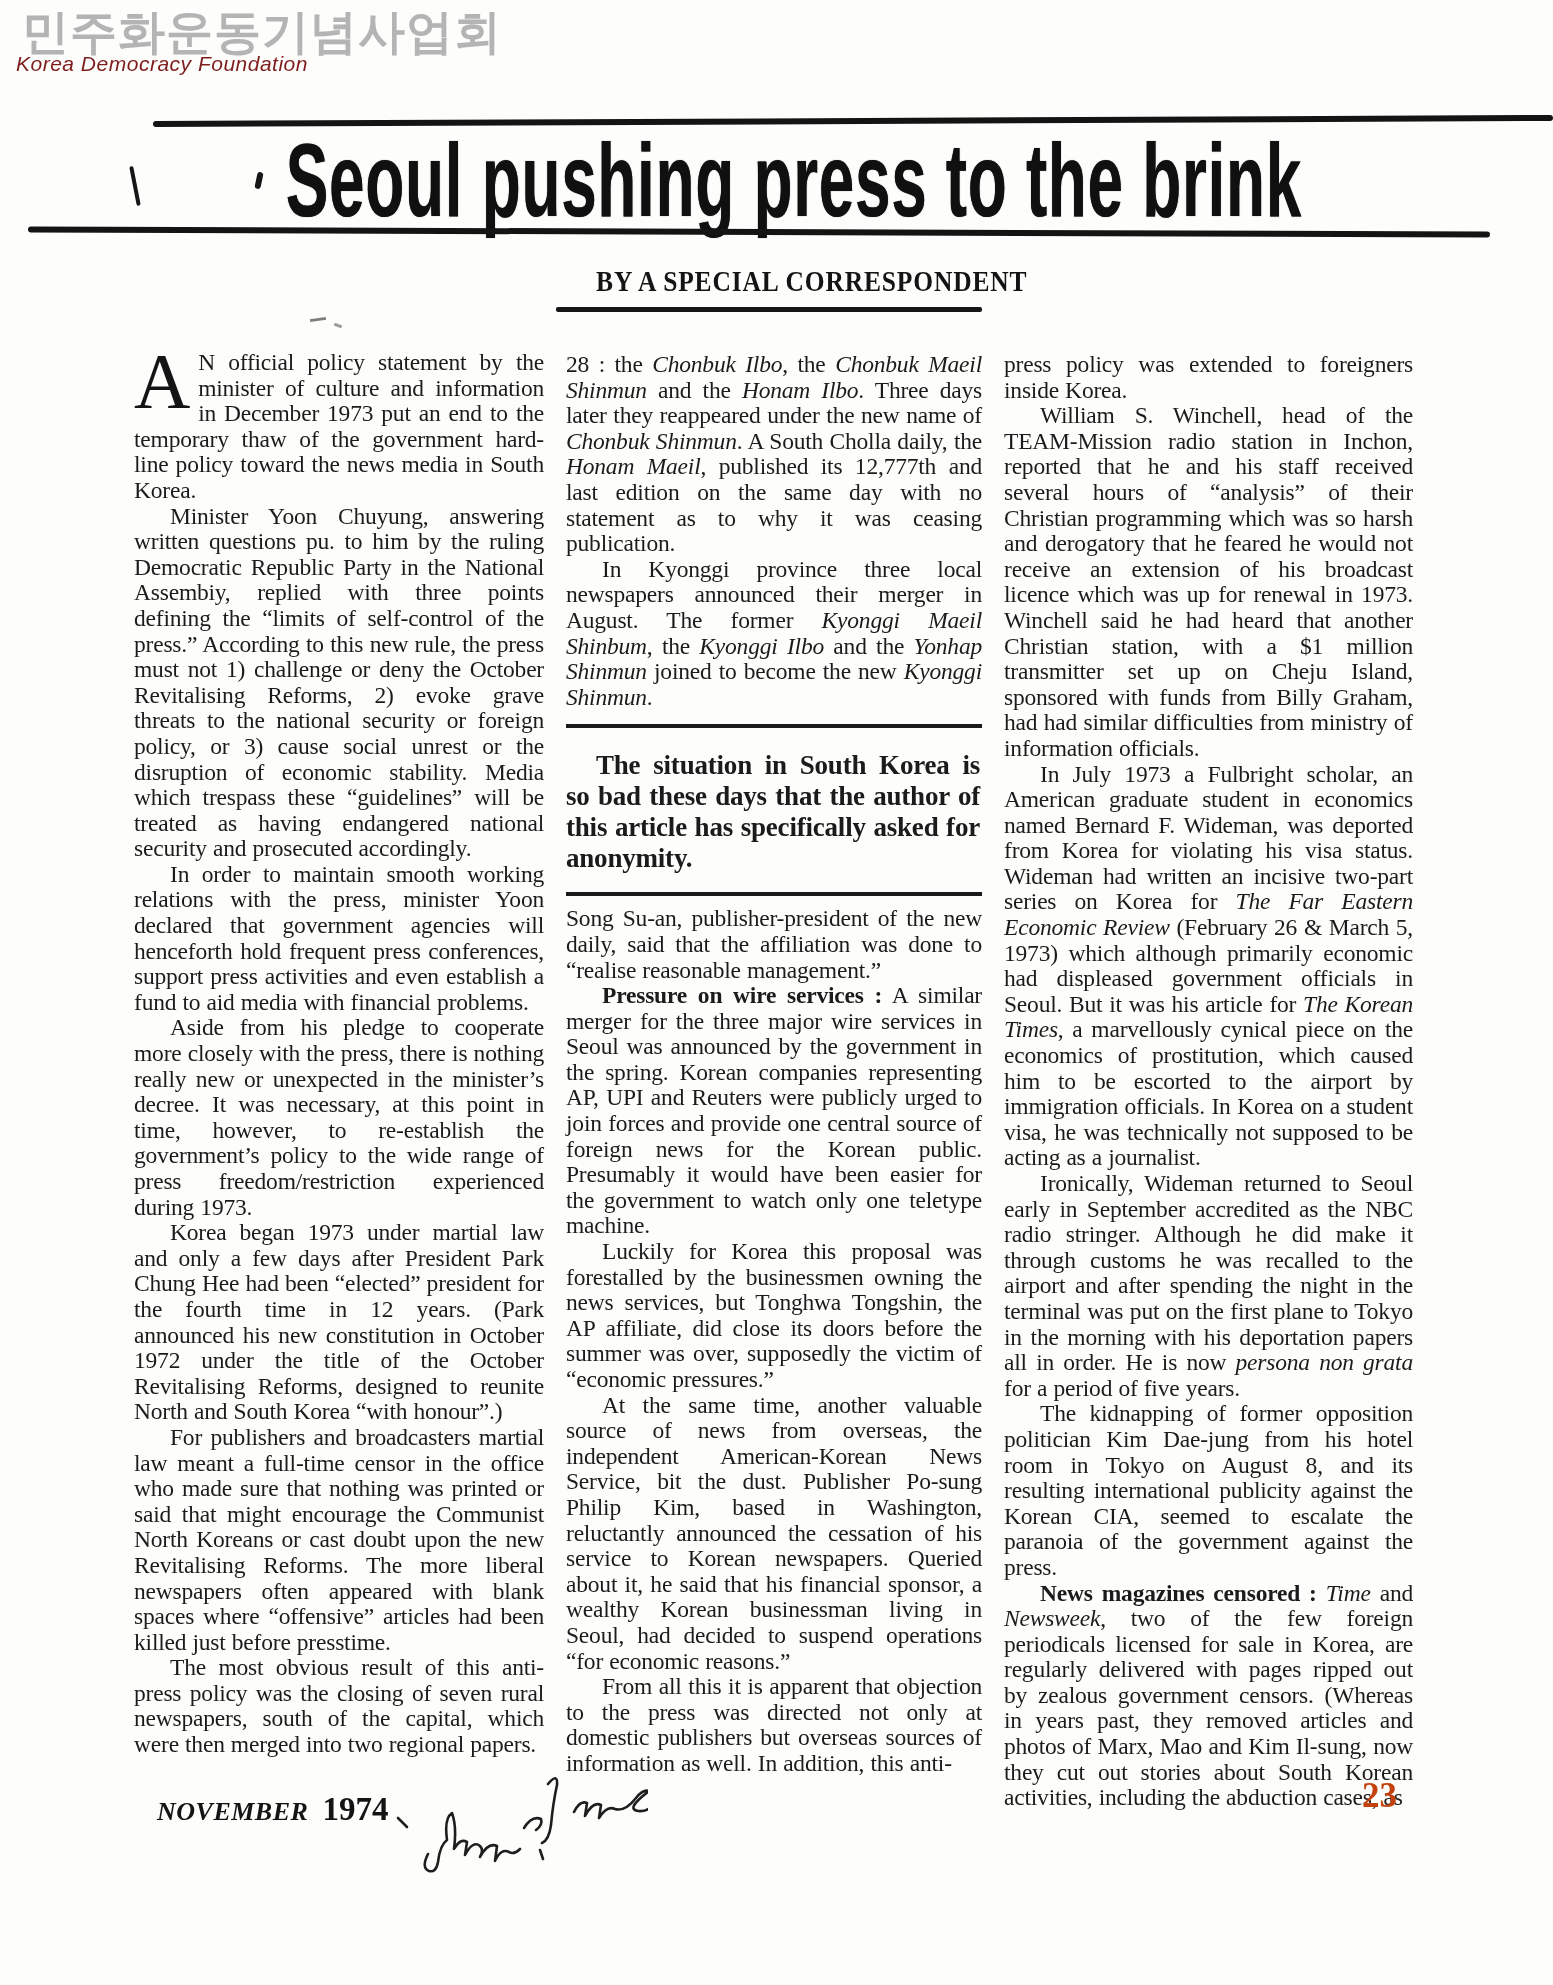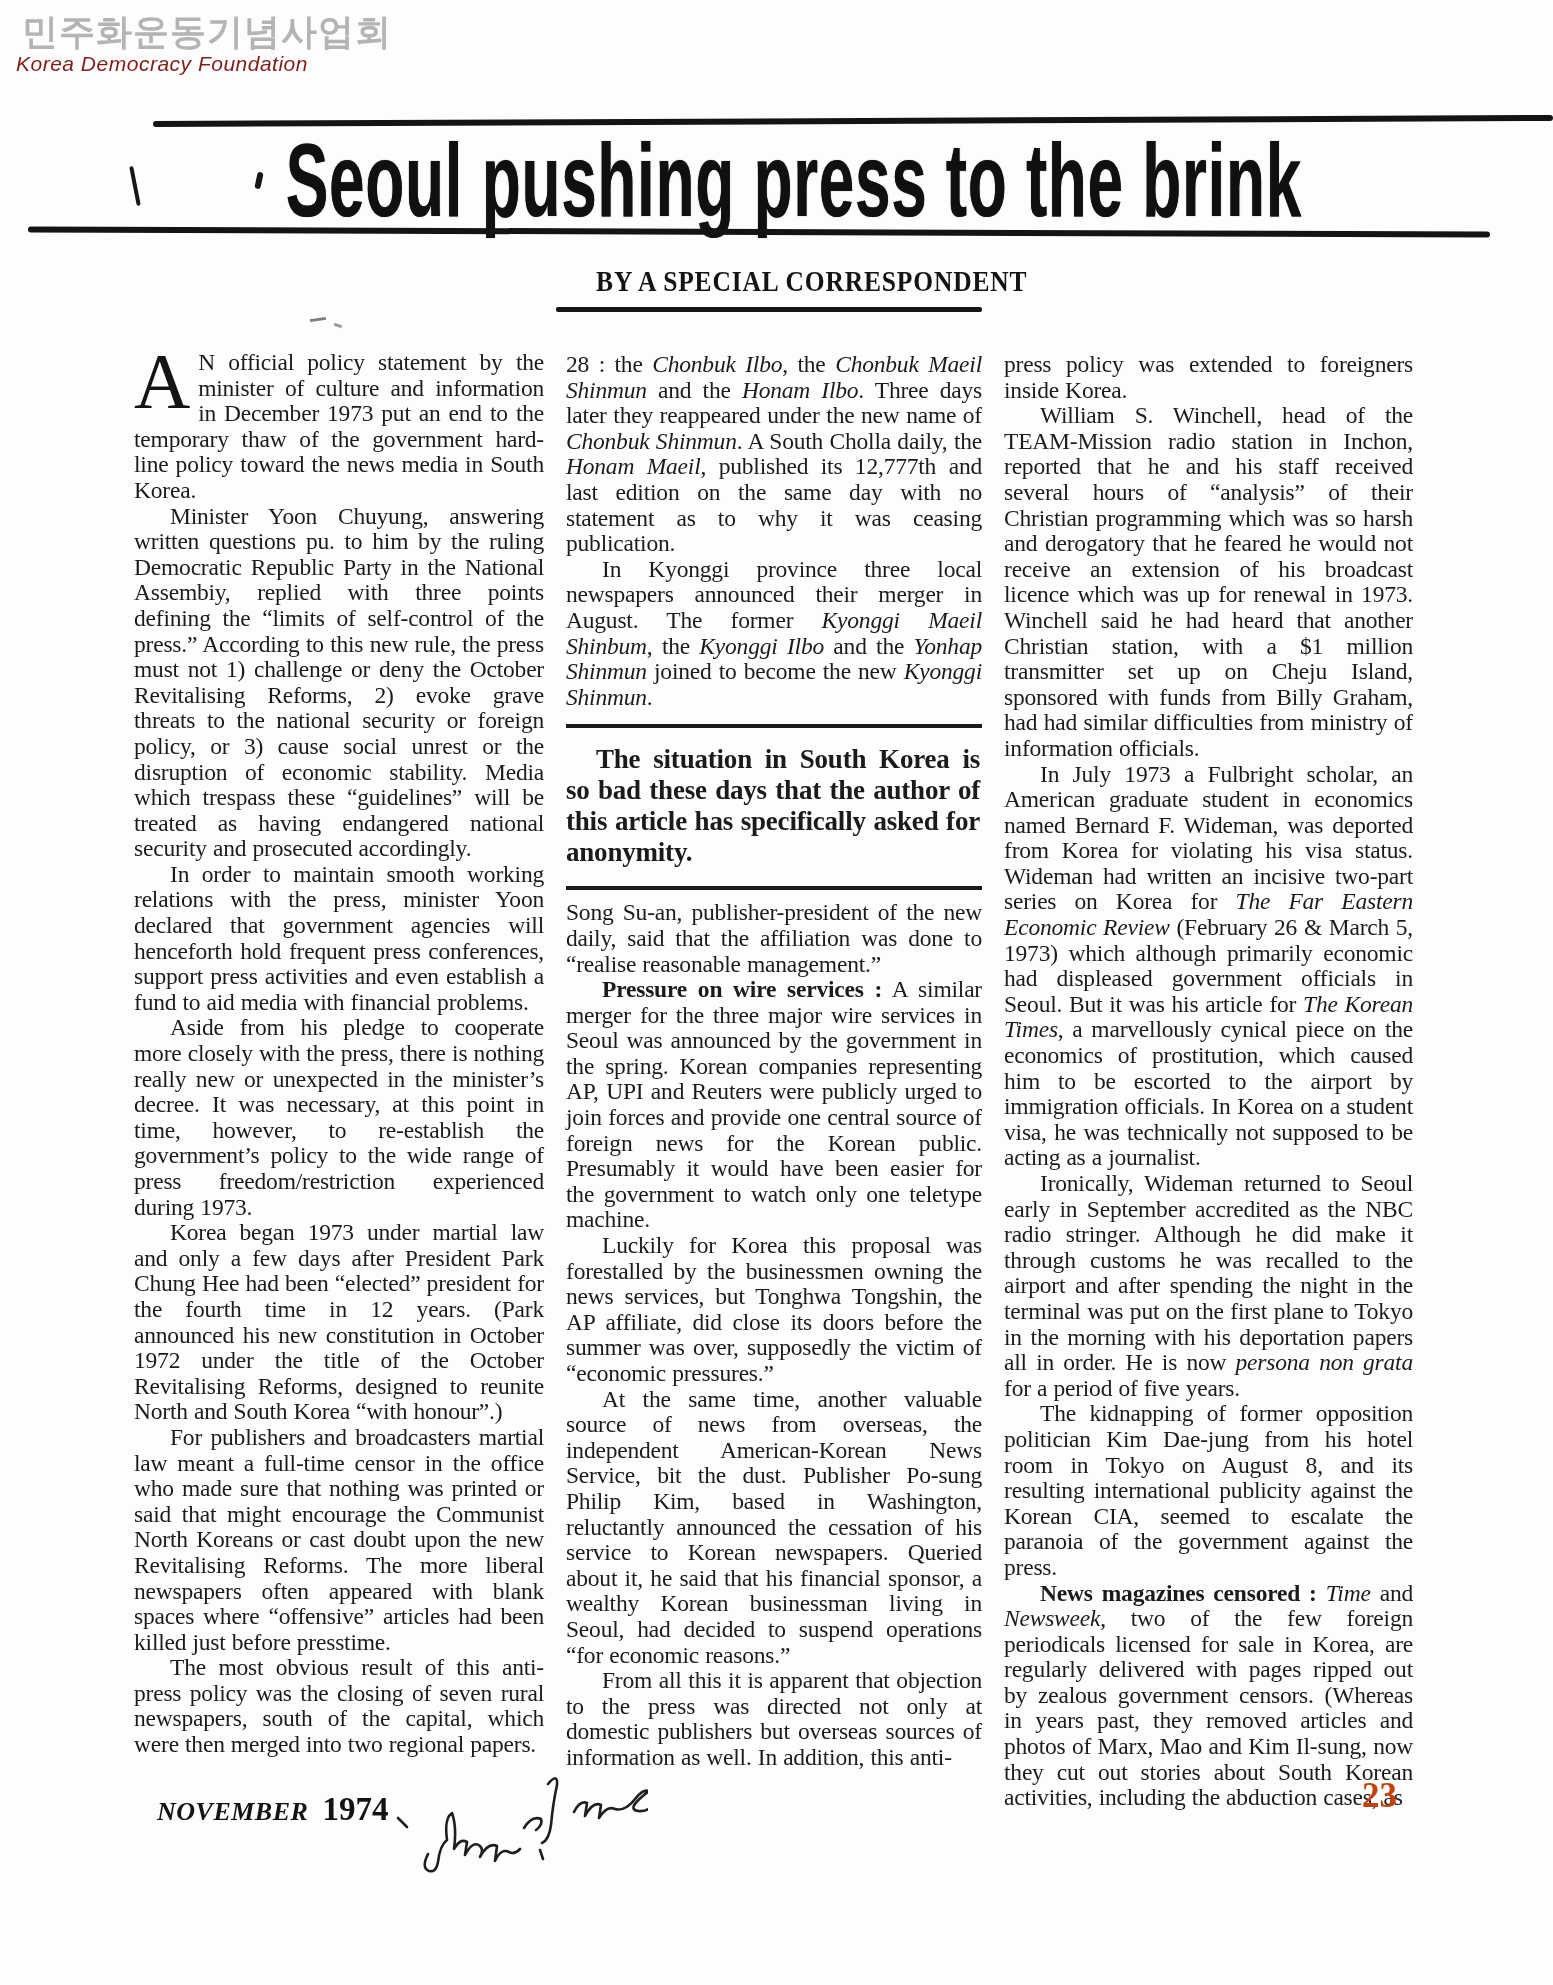--- a/index.html
+++ b/index.html
@@ -5,21 +5,21 @@
   html,body{margin:0;padding:0;background:#e8e8e4;}
   .page{
     position:relative;width:1553px;height:1985px;margin:0 auto;
     background:#fdfdfb;overflow:hidden;
     font-family:"Liberation Serif","DejaVu Serif",serif;color:#1b1b1b;
   }
   
   .logo-kr{
     position:absolute;left:22px;top:6px;
     font-family:"DejaVu Sans",sans-serif;font-weight:700;
-    font-size:36px;line-height:52px;color:#b4b4b4;letter-spacing:1px;
+    font-size:47px;line-height:52px;color:#b4b4b4;letter-spacing:1px;
   }
   .logo-en{
     position:absolute;left:16px;top:52px;
     font-family:"Liberation Sans","DejaVu Sans",sans-serif;
     font-weight:400;font-style:italic;font-size:21px;color:#7f1d1d;letter-spacing:0.5px;
   }
   
   .rule{position:absolute;background:#141414;border-radius:3px;}
   .rule-top{left:153px;top:118px;width:1400px;height:6px;transform:rotate(-0.25deg);}
   .rule-bottom{left:28px;top:229px;width:1462px;height:6px;transform:rotate(0.2deg);}
@@ -53,21 +53,21 @@
   .col-3{left:1004px;width:409px;}
   .para{margin:0;text-indent:36px;}
   .para.flush{text-indent:0;}
   .it{font-style:italic;}
   .bd{font-weight:700;}
   .dropcap{
     float:left;font-size:78px;line-height:54px;padding:4px 8px 0 0;
     font-weight:400;color:#141414;
   }
   .callout{
-    margin:14px 0 10px;padding:16px 2px 18px 0;
+    margin:14px 0 10px;padding:22px 2px 18px 0;
     border-top:4px solid #1a1a1a;border-bottom:4px solid #1a1a1a;
     font-size:27px;line-height:31px;text-indent:30px;text-align:justify;letter-spacing:-0.2px;
   }
   
   .footer-issue{position:absolute;left:157px;top:1791px;white-space:nowrap;}
   .footer-issue .month{font-weight:700;font-size:26px;letter-spacing:0.5px;color:#141414;font-style:italic;}
   .footer-issue .year{font-weight:700;font-size:33px;margin-left:14px;color:#141414;}
   .page-num{position:absolute;left:1362px;top:1776px;font-weight:600;font-size:35px;color:#c2410c;}
   .scribble{position:absolute;left:388px;top:1768px;}
 </style>

